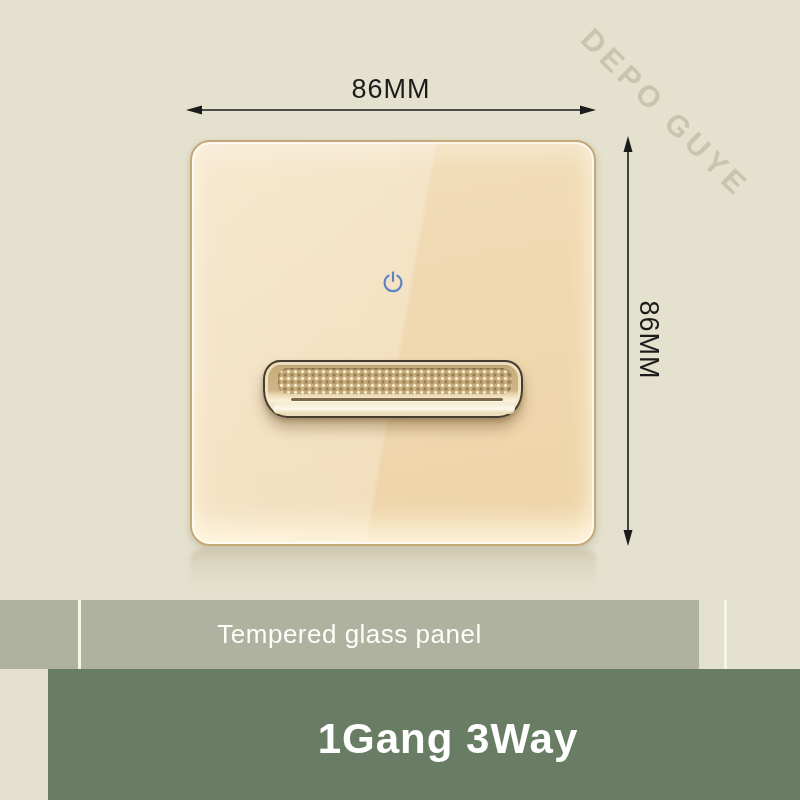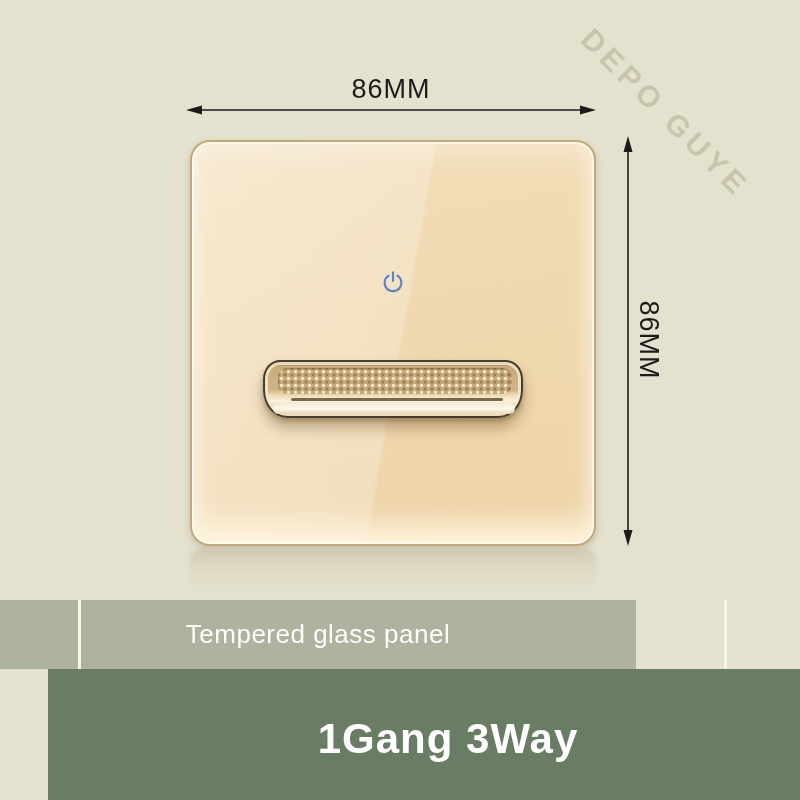--- a/index.html
+++ b/index.html
@@ -88,21 +88,21 @@
   
   .panel-reflection{
     position:absolute;left:190px;top:549px;width:406px;height:44px;
     border-radius:10px;
     background:linear-gradient(to bottom, rgba(168,148,112,0.42) 0%, rgba(168,148,112,0.10) 55%, rgba(168,148,112,0) 100%);
     filter:blur(2px);opacity:0.65;
   }
 
   
   .caption-bar{
-    position:absolute;left:0;top:600px;width:636px;height:69px;
+    position:absolute;left:0;top:600px;width:699px;height:69px;
     background:#afb29e;display:flex;align-items:center;justify-content:center;
   }
   .caption-bar .label{font-size:26px;color:#fdfdfa;letter-spacing:0.5px;}
   .caption-divider{position:absolute;top:0;bottom:0;width:3px;background:#f6f5ec;}
   .caption-divider.left{left:78px;}
   .caption-divider.right{left:724px;}
 
   
   .title-bar{
     position:absolute;left:0;top:669px;width:800px;height:131px;

